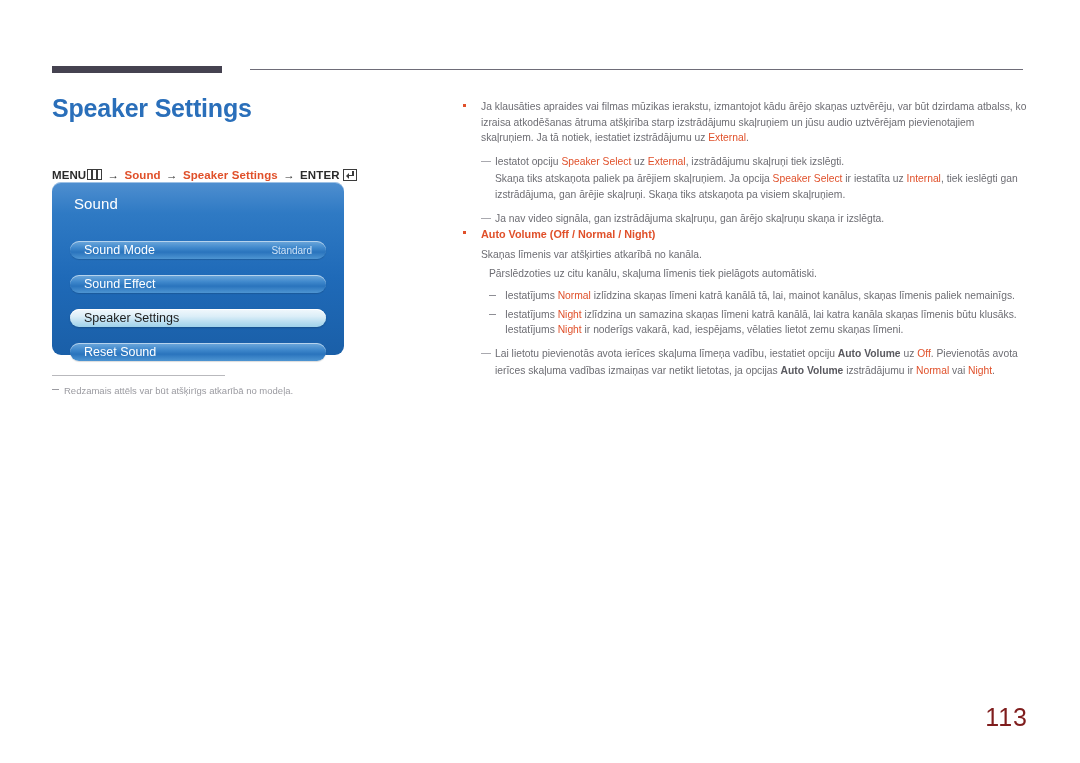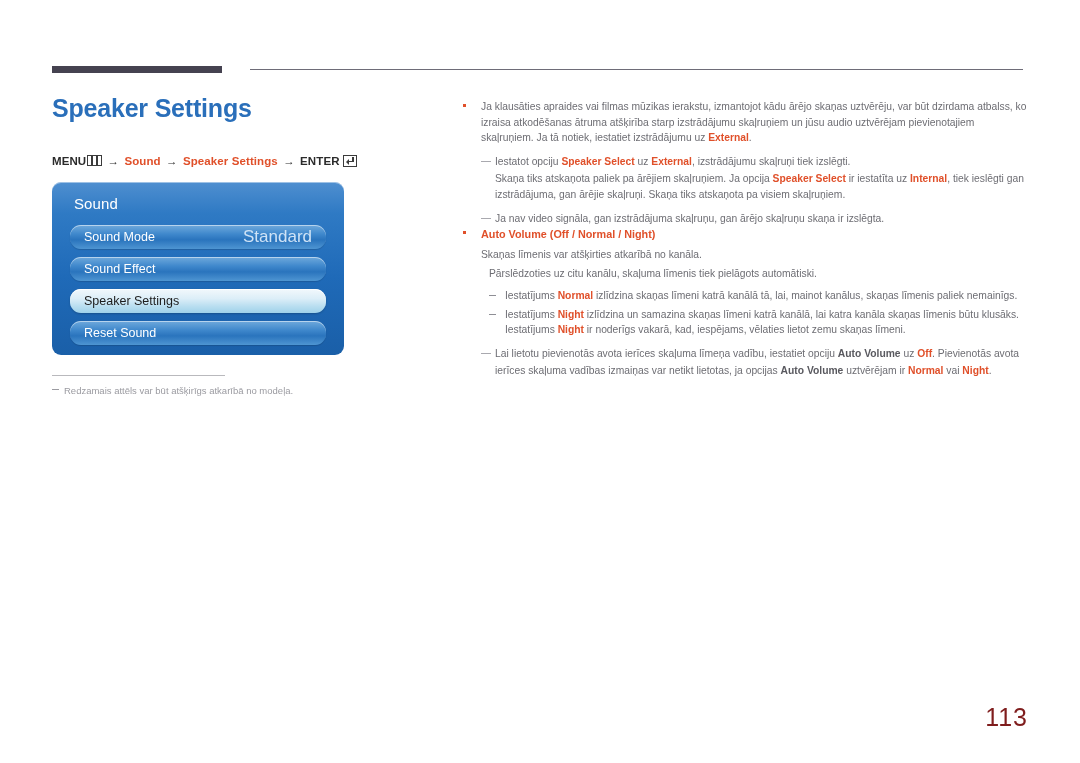--- a/index.html
+++ b/index.html
@@ -43,21 +43,21 @@
   }
   .page-title {
     font-size: 25px;
     font-weight: bold;
     color: #2a6fba;
     letter-spacing: -0.2px;
     margin: 0;
     line-height: 1.1;
   }
   .menu-path {
-    margin-top: 32px;
+    margin-top: 46px;
     font-size: 11.5px;
     font-weight: bold;
     color: #2b2b2b;
     white-space: nowrap;
     letter-spacing: 0.1px;
   }
   .menu-path .orange { color: #e0502a; }
   .menu-path .arrow { color: #2b2b2b; font-weight: normal; padding: 0 2px; }
 
   .icn-menu {
@@ -138,41 +138,42 @@
     color: #ffffff;
     letter-spacing: .1px;
   }
   .osd-list {
     position: absolute;
     left: 18px;
     top: 43px;
     right: 18px;
   }
   .osd-row {
-    height: 24px;
+    height: 18px;
     margin-bottom: 8px;
     border-radius: 11px;
     position: relative;
     background: linear-gradient(180deg, #6fa9dc 0%, #3f88cc 38%, #2a74bd 62%, #4e95d2 100%);
     box-shadow: inset 0 1px 0 rgba(255,255,255,.5), 0 1px 1px rgba(0,0,0,.14);
+    margin-top: 16px;
   }
   .osd-row .lbl {
     position: absolute;
     left: 14px;
     top: 50%;
     transform: translateY(-50%);
     font-size: 12.5px;
     color: #ffffff;
   }
   .osd-row .val {
     position: absolute;
     right: 14px;
     top: 50%;
     transform: translateY(-50%);
-    font-size: 17px;
+    font-size: 10px;
     color: #cfe3f6;
     text-align: right;
   }
   .osd-row.selected {
     background: linear-gradient(180deg, #f2f8fc 0%, #dceef8 40%, #b9def0 72%, #9fd2ea 100%);
     box-shadow: inset 0 1px 0 rgba(255,255,255,.95), 0 1px 2px rgba(0,0,0,.2);
   }
   .osd-row.selected .lbl { color: #1d1d1d; }
 
   
@@ -206,21 +207,21 @@
   
   .right-col {
     position: absolute;
     left: 459px;
     top: 99px;
     width: 568px;
     color: #6d6d73;
     font-size: 10.3px;
     line-height: 1.52;
   }
-  .b-orange { color: #e0502a; font-weight: bold; }
+  .b-orange { color: #e0502a; font-weight: normal; }
   .b-grey   { color: #59595f; font-weight: bold; }
 
   
   .bullet-item { position: relative; padding-left: 22px; }
   .bullet-item + .bullet-item { margin-top: 0; }
   .bullet-dot {
     position: absolute;
     left: 4px;
     top: 5px;
     width: 2.5px;
@@ -374,19 +375,19 @@
       <div class="subitem">
         <span class="sdash"></span>
         <span>Iestatījums </span><span class="b-orange">Night</span><span> izlīdzina un samazina skaņas līmeni katrā kanālā, lai katra kanāla skaņas līmenis būtu klusāks.</span>
         <span>Iestatījums </span><span class="b-orange">Night</span><span> ir noderīgs vakarā, kad, iespējams, vēlaties lietot zemu skaņas līmeni.</span>
       </div>
     </div>
 
     <div class="note">
       <span class="ndash"></span>
       <div class="note-line"><span>Lai lietotu pievienotās avota ierīces skaļuma līmeņa vadību, iestatiet opciju </span><span class="b-grey">Auto Volume</span><span> uz </span><span class="b-orange">Off</span><span>. Pievienotās avota</span></div>
-      <div class="note-line"><span>ierīces skaļuma vadības izmaiņas var netikt lietotas, ja opcijas </span><span class="b-grey">Auto Volume</span><span> uztvērējam ir </span><span class="b-orange">Normal</span><span> vai </span><span class="b-orange">Night</span><span>.</span></div>
+      <div class="note-line"><span>ierīces skaļuma vadības izmaiņas var netikt lietotas, ja opcijas </span><span class="b-grey">Auto Volume</span><span> izstrādājumu ir </span><span class="b-orange">Normal</span><span> vai </span><span class="b-orange">Night</span><span>.</span></div>
     </div>
   </div>
 
 </div>
 
 <div class="page-num">113</div>
 
 </body></html>

